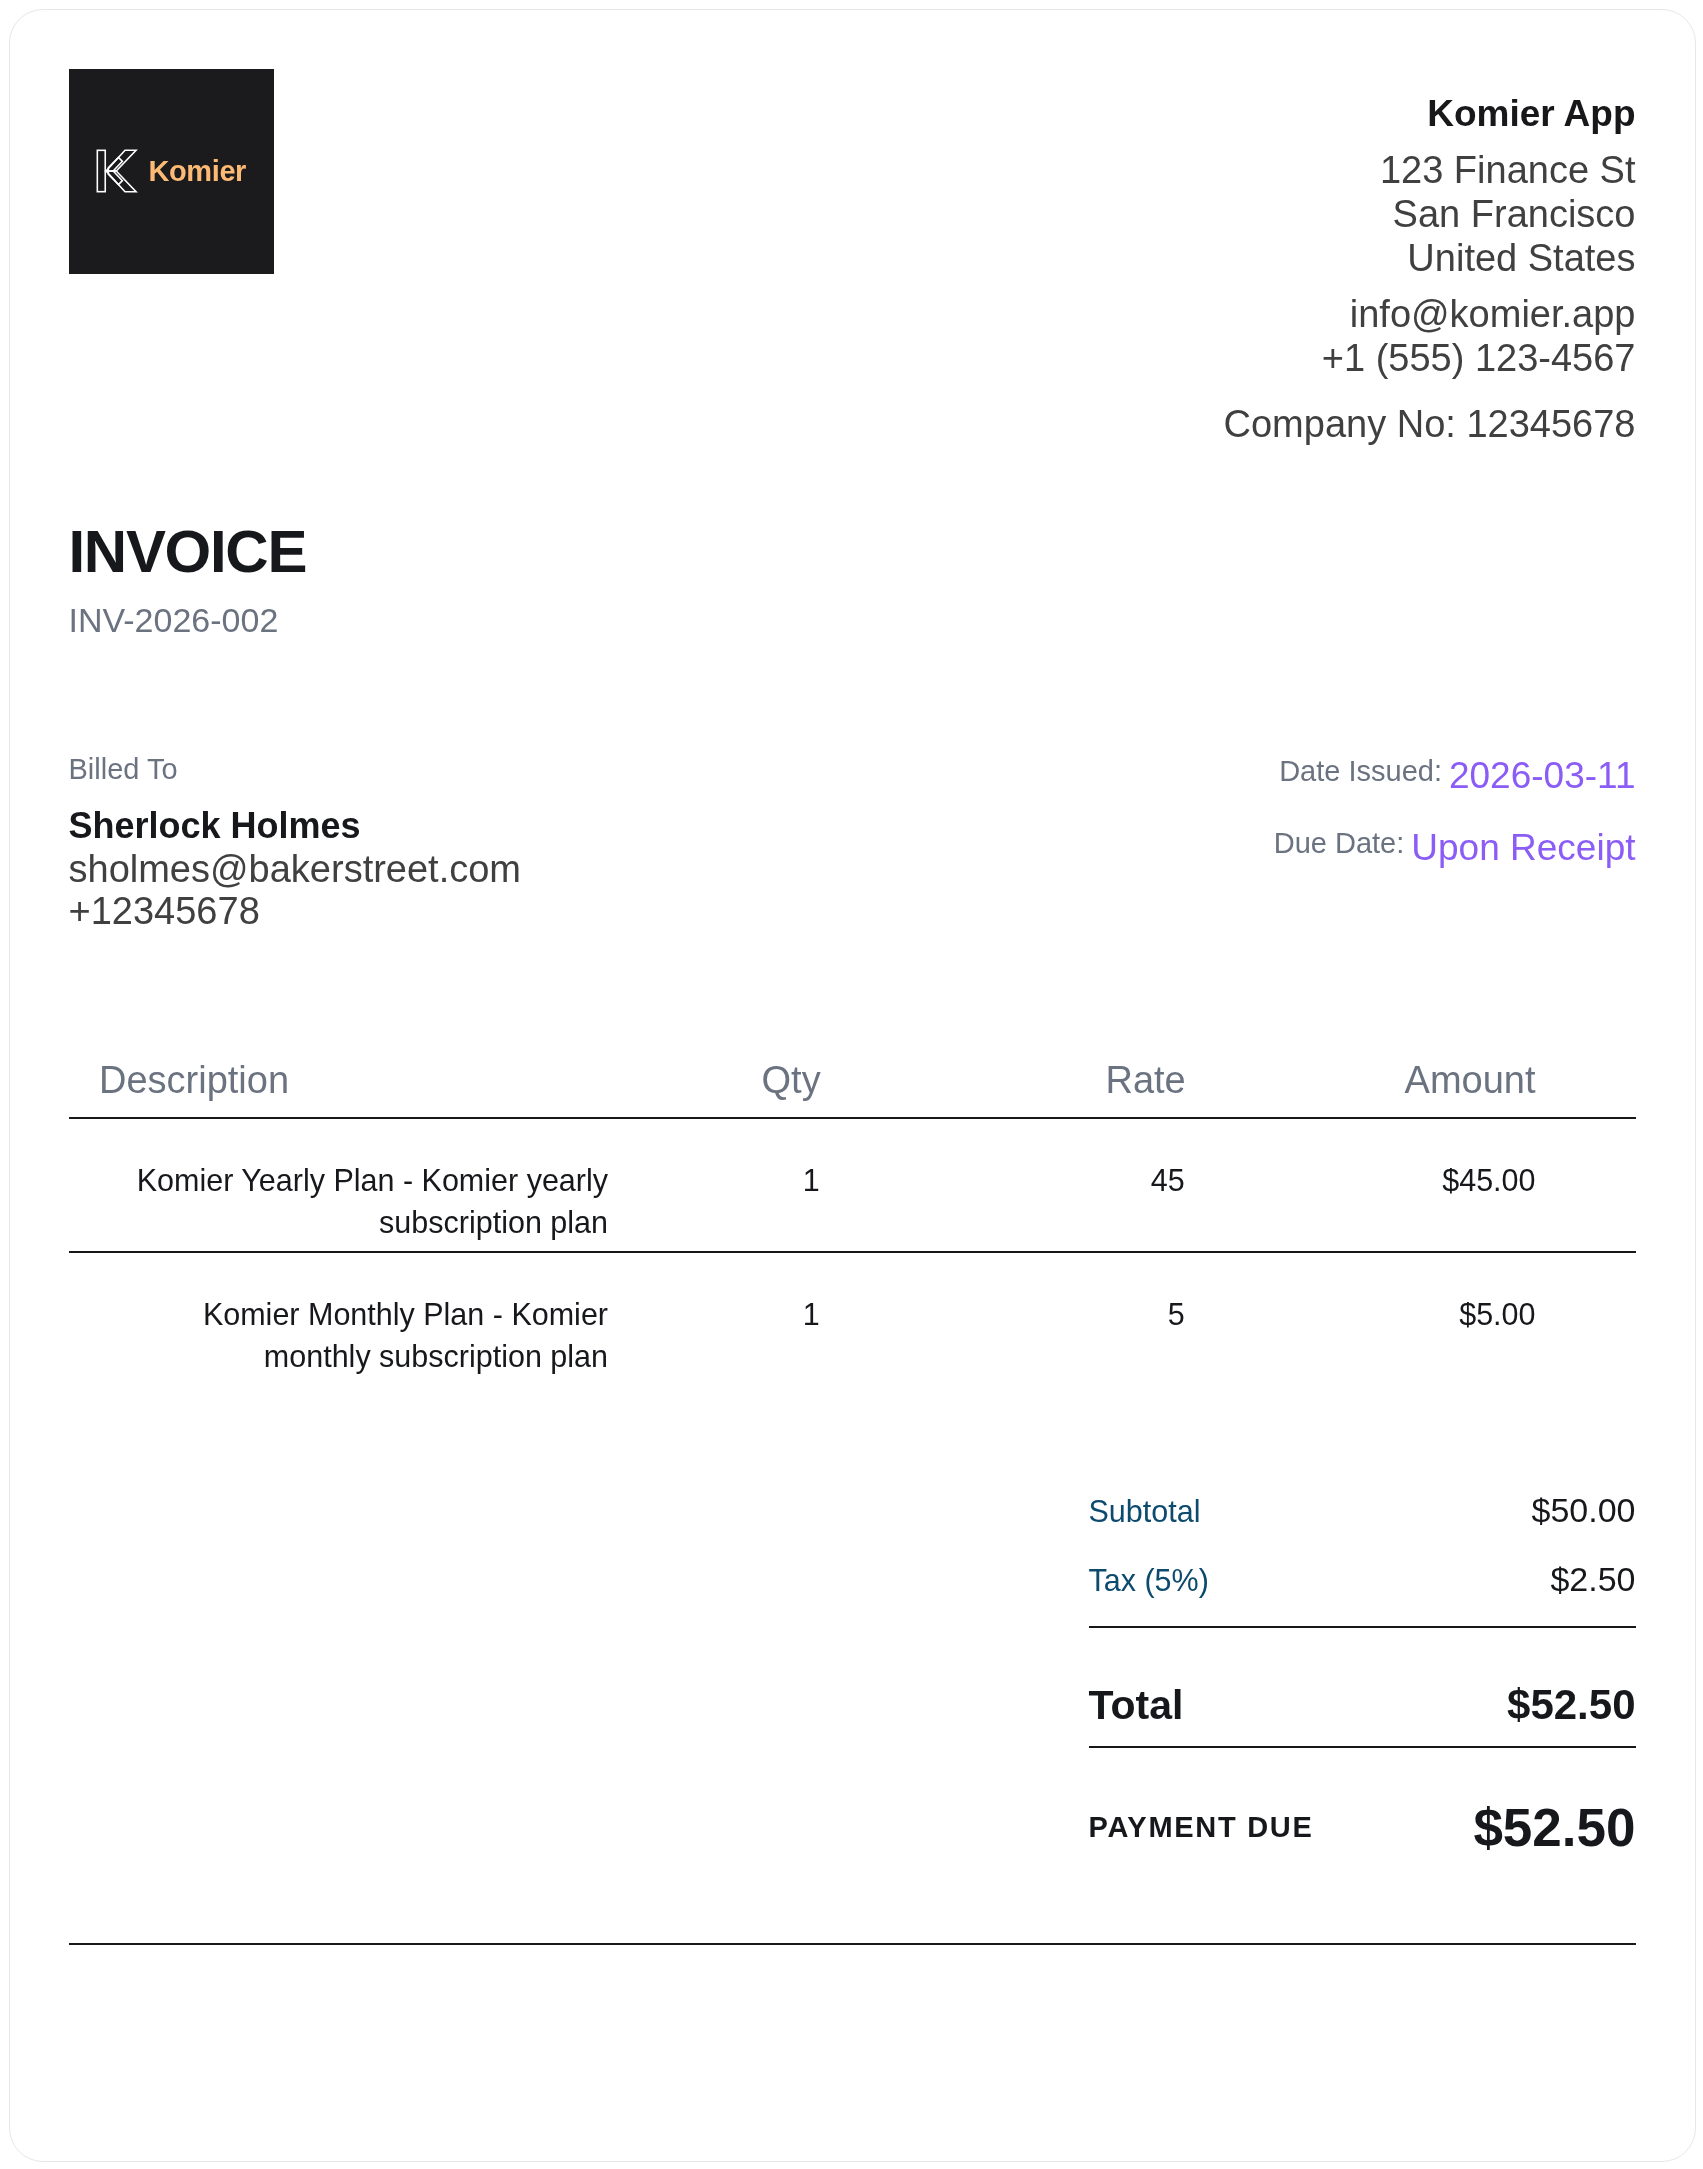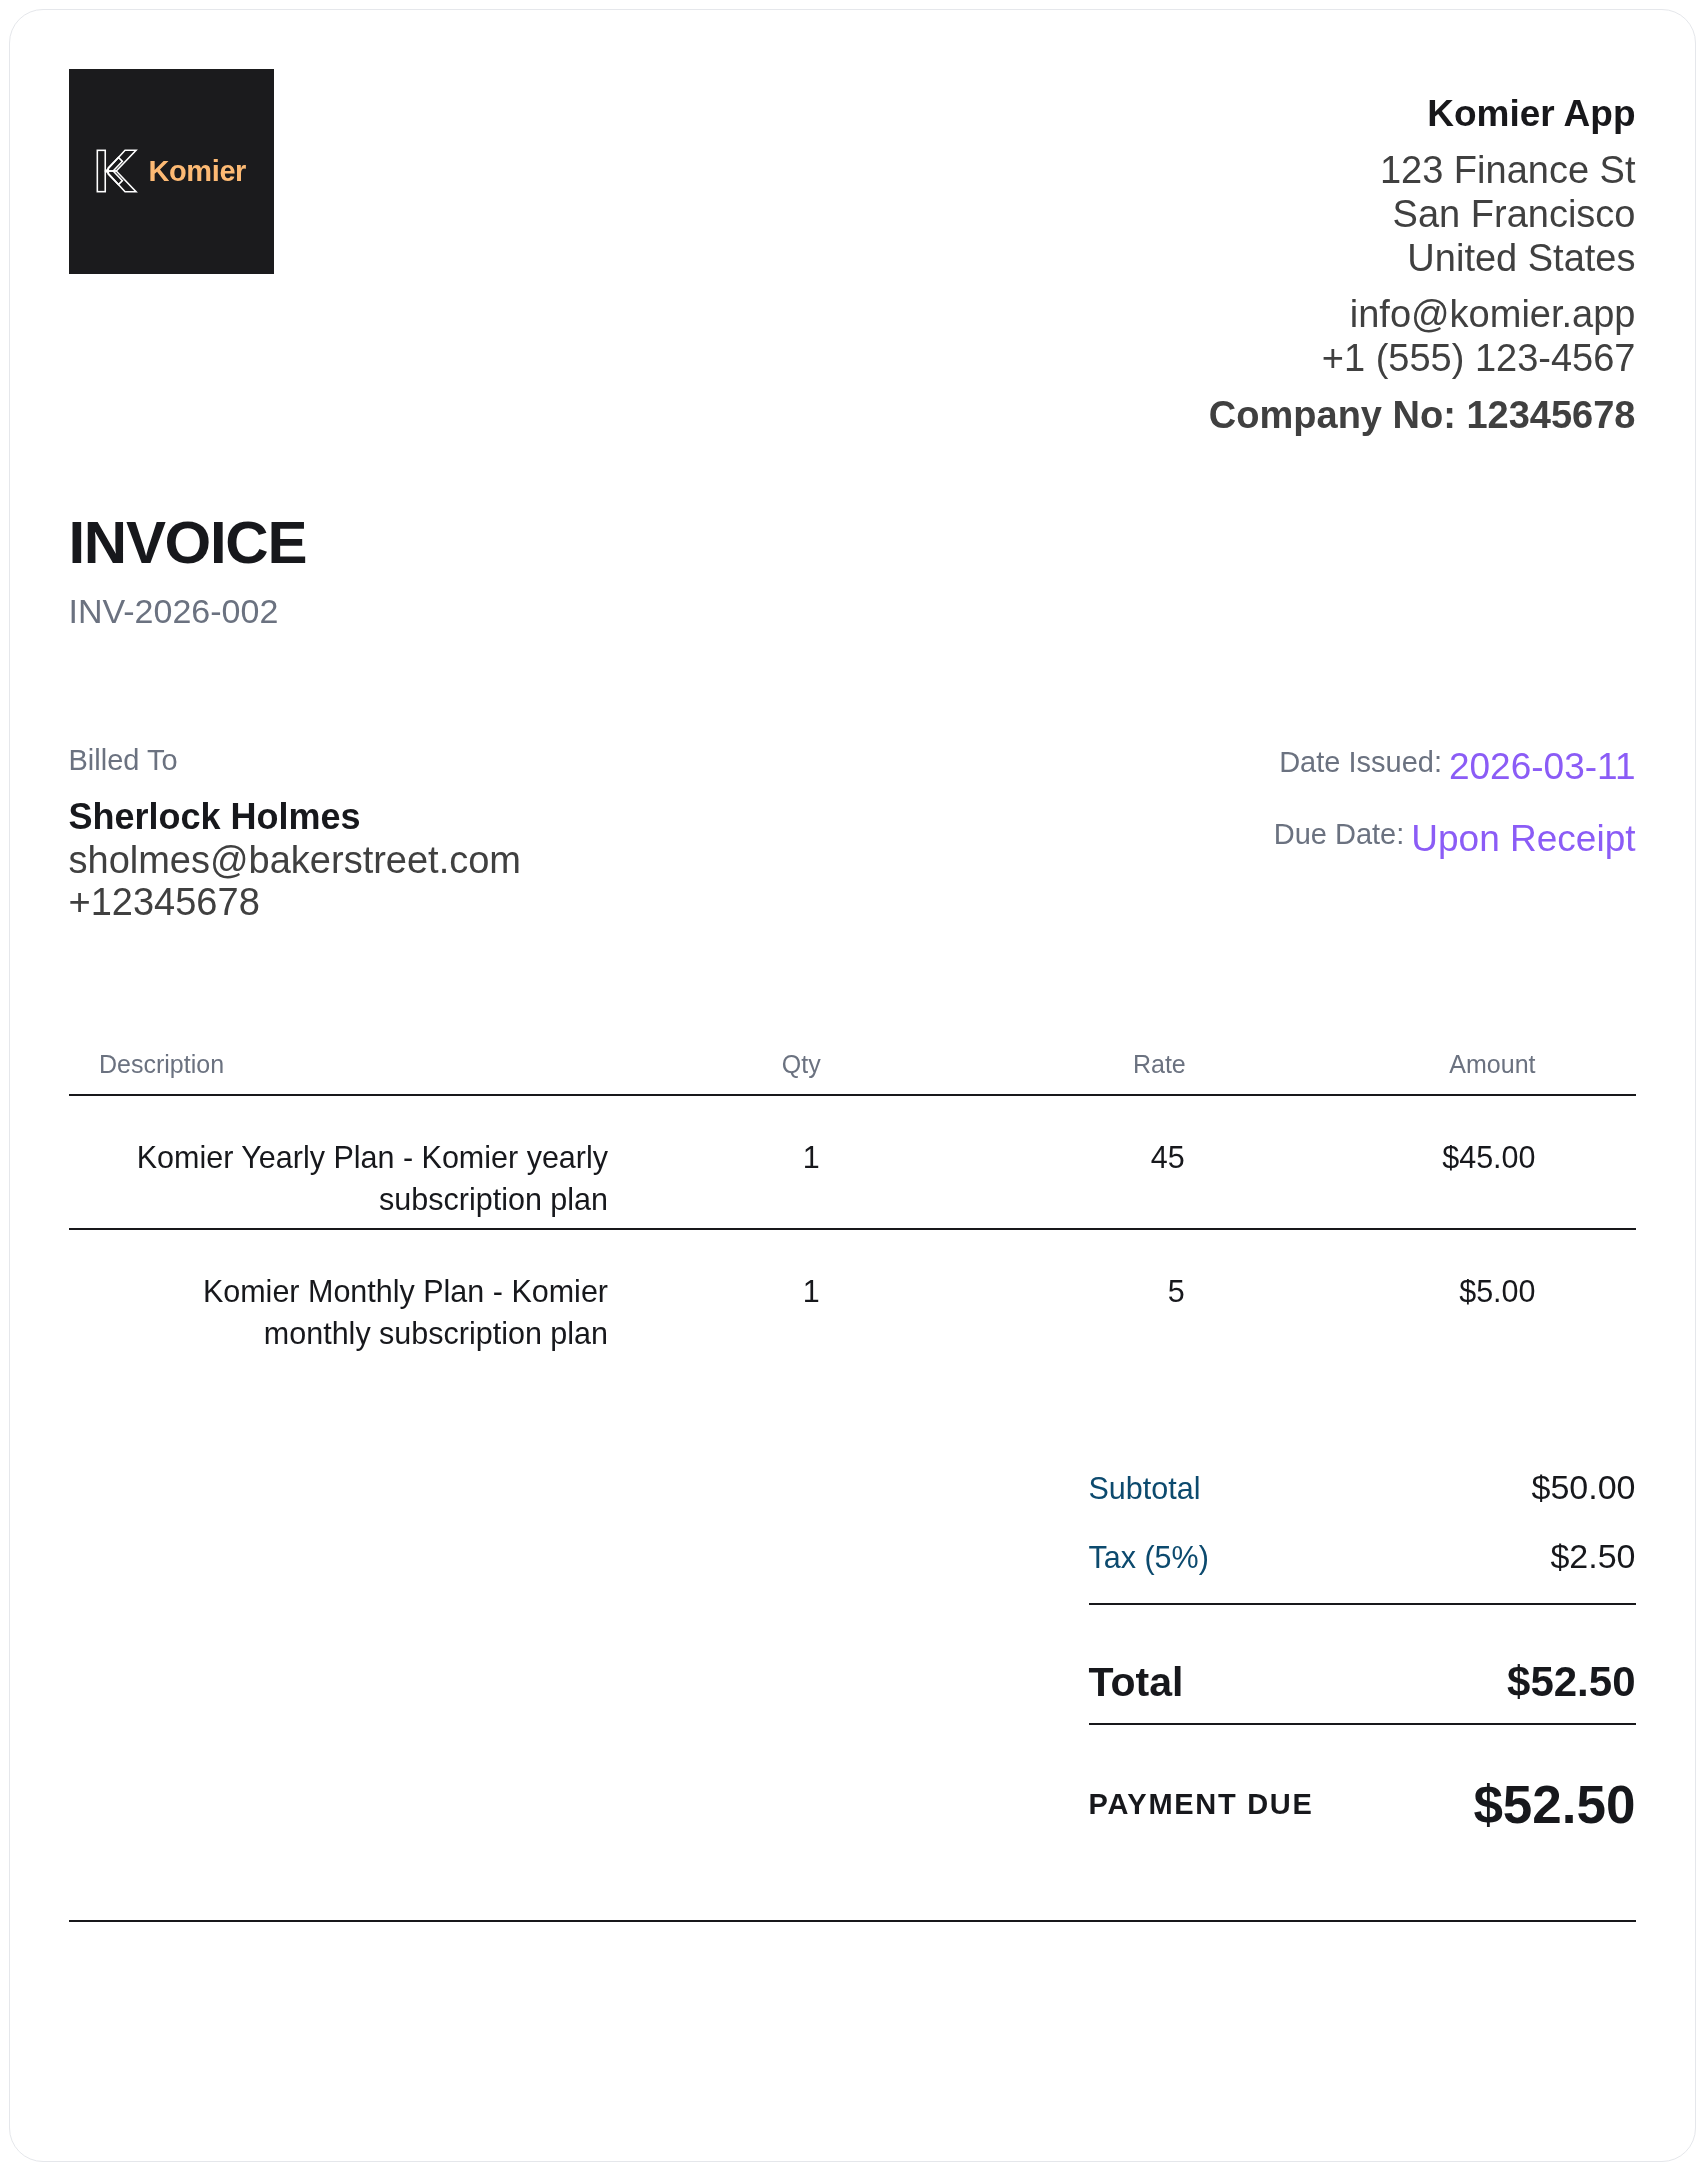--- a/index.html
+++ b/index.html
@@ -18,41 +18,41 @@
   .logo-box{
     width:205px;height:205px;background:#1b1b1d;
     display:flex;align-items:center;justify-content:center;gap:8.5px;flex:0 0 auto;
   }
   .logo-box svg{display:block;}
   .logo-word{color:#fdba74;font-size:29px;font-weight:700;letter-spacing:-0.4px;}
   .company-block{text-align:right;margin-top:24px;}
   .company-name{font-size:37px;font-weight:700;color:#18181b;margin-bottom:13.6px;}
   .addr-line{font-size:38px;line-height:44px;color:#404040;}
   .contact-group{margin-top:12px;}
-  .companyno-group{margin-top:13px;font-weight:bold;}
+  .companyno-group{margin-top:22px;}
   
   .title-block{margin-top:68px;}
   .invoice-title{font-size:60px;font-weight:800;letter-spacing:-1.3px;line-height:76px;color:#17181c;}
   .invoice-number{font-size:34px;color:#6b7280;margin-top:10.2px;line-height:41px;}
   
   .parties-row{display:flex;justify-content:space-between;margin-top:110px;}
   .section-label{font-size:29px;line-height:37px;color:#6b7280;}
   .billed-name{font-size:36px;font-weight:700;line-height:44px;margin-top:15.3px;color:#17181c;}
   .billed-address{margin-top:8.5px;}
   .billed-address .addr-line{line-height:51px;}
   .billed-contact .addr-line{line-height:42px;}
   .dates-block{margin-top:3.4px;}
   .date-row{display:flex;justify-content:flex-end;align-items:flex-start;gap:7px;margin-bottom:30.5px;}
   .date-label{font-size:29px;color:#6b7280;}
   .date-value{font-size:37px;font-weight:500;color:#8b5cf6;}
   
   table.items{width:100%;border-collapse:collapse;margin-top:127px;}
   col.c-desc{width:39.3%;} col.c-qty{width:8.7%;} col.c-rate{width:23.3%;} col.c-amt{width:28.7%;}
   table.items th{
-    font-size:25px;font-weight:400;color:#6b7280;text-align:right;
+    font-size:38px;font-weight:400;color:#6b7280;text-align:right;
     padding:0 0 15.3px 0;border-bottom:2.5px solid #18181b;
   }
   table.items th.h-desc{text-align:left;padding-left:30.5px;}
   table.items th.h-amt,table.items td.d-amt{padding-right:100px;}
   table.items td{vertical-align:top;text-align:right;font-size:30.5px;line-height:42px;color:#17181c;}
   table.items tr.item-row td{padding-top:40px;padding-bottom:8.5px;}
   table.items tr.bordered td{border-bottom:2.5px solid #18181b;}
   td.d-desc{text-align:left;padding-left:30.5px;}
   .desc-text{max-width:509px;}
   td.d-amt{font-size:36px;}

